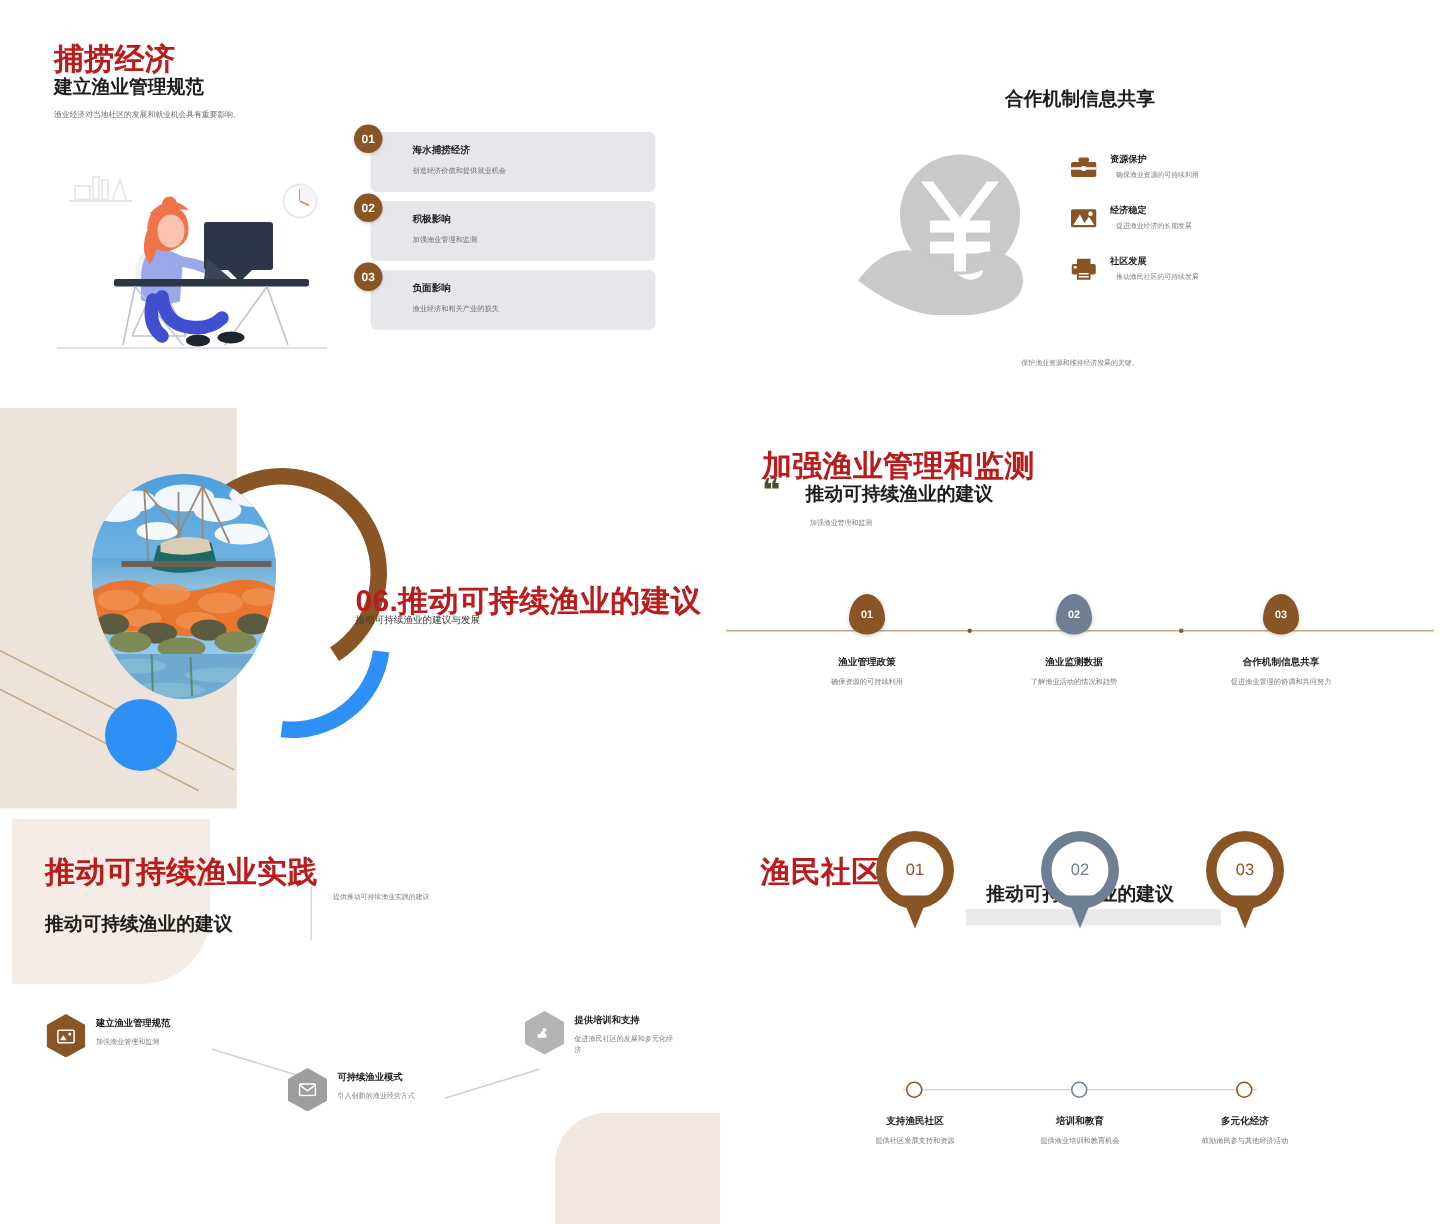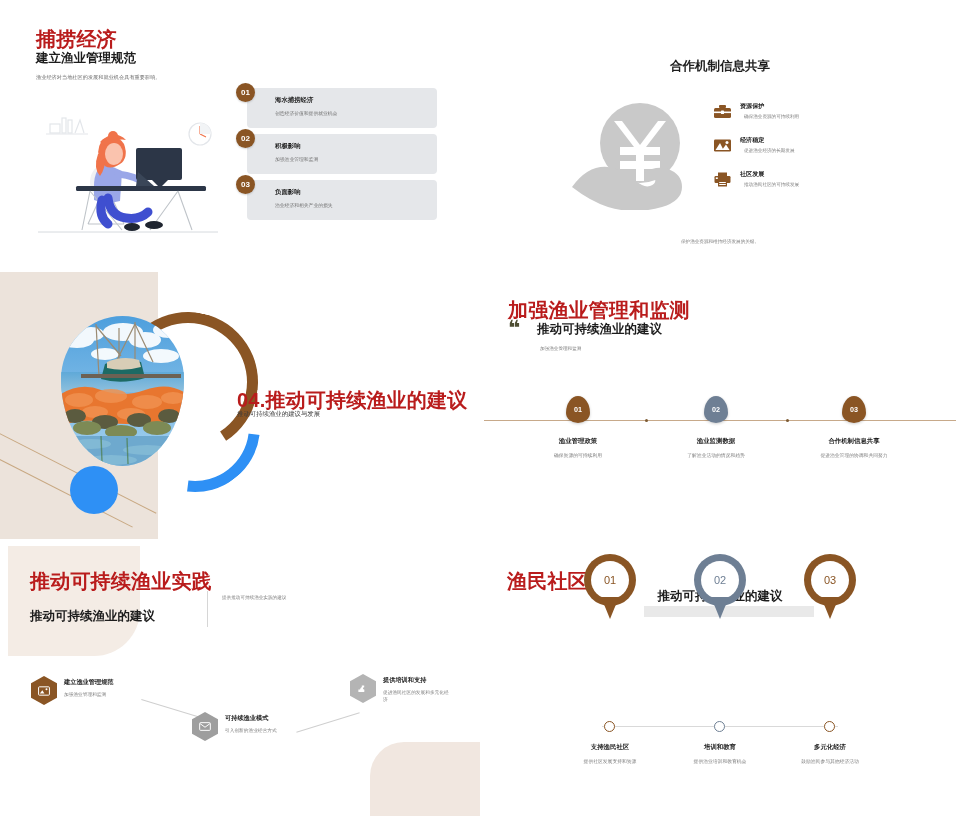--- a/index.html
+++ b/index.html
@@ -351,21 +351,21 @@
             <ellipse cx="86" cy="134" rx="24" ry="5"></ellipse>
           <ellipse cx="50" cy="144" rx="26" ry="5"></ellipse>
         </g>
         <g stroke="#4c7d4a" stroke-width="1.4" opacity=".7">
           <line x1="40" y1="120" x2="41" y2="146"></line>
             <line x1="66" y1="122" x2="67" y2="148"></line>
         </g>
       </svg>
     </div>
 
-    <div class="h1 s3title">04.推动可持续渔业的建议</div>
+    <div class="h1 s3title">06.推动可持续渔业的建议</div>
     <div class="body-sm s3sub" style="font-size:6.4px;color:#3a3a3a;">推动可持续渔业的建议与发展</div>
 
   </section>
 
   <section class="slide s4">
     <div class="h1 title">加强渔业管理和监测</div>
     <div class="quote">❝</div>
     <div class="h2 qtitle">推动可持续渔业的建议</div>
     <div class="body-xs qdesc">加强渔业管理和监测</div>
 

